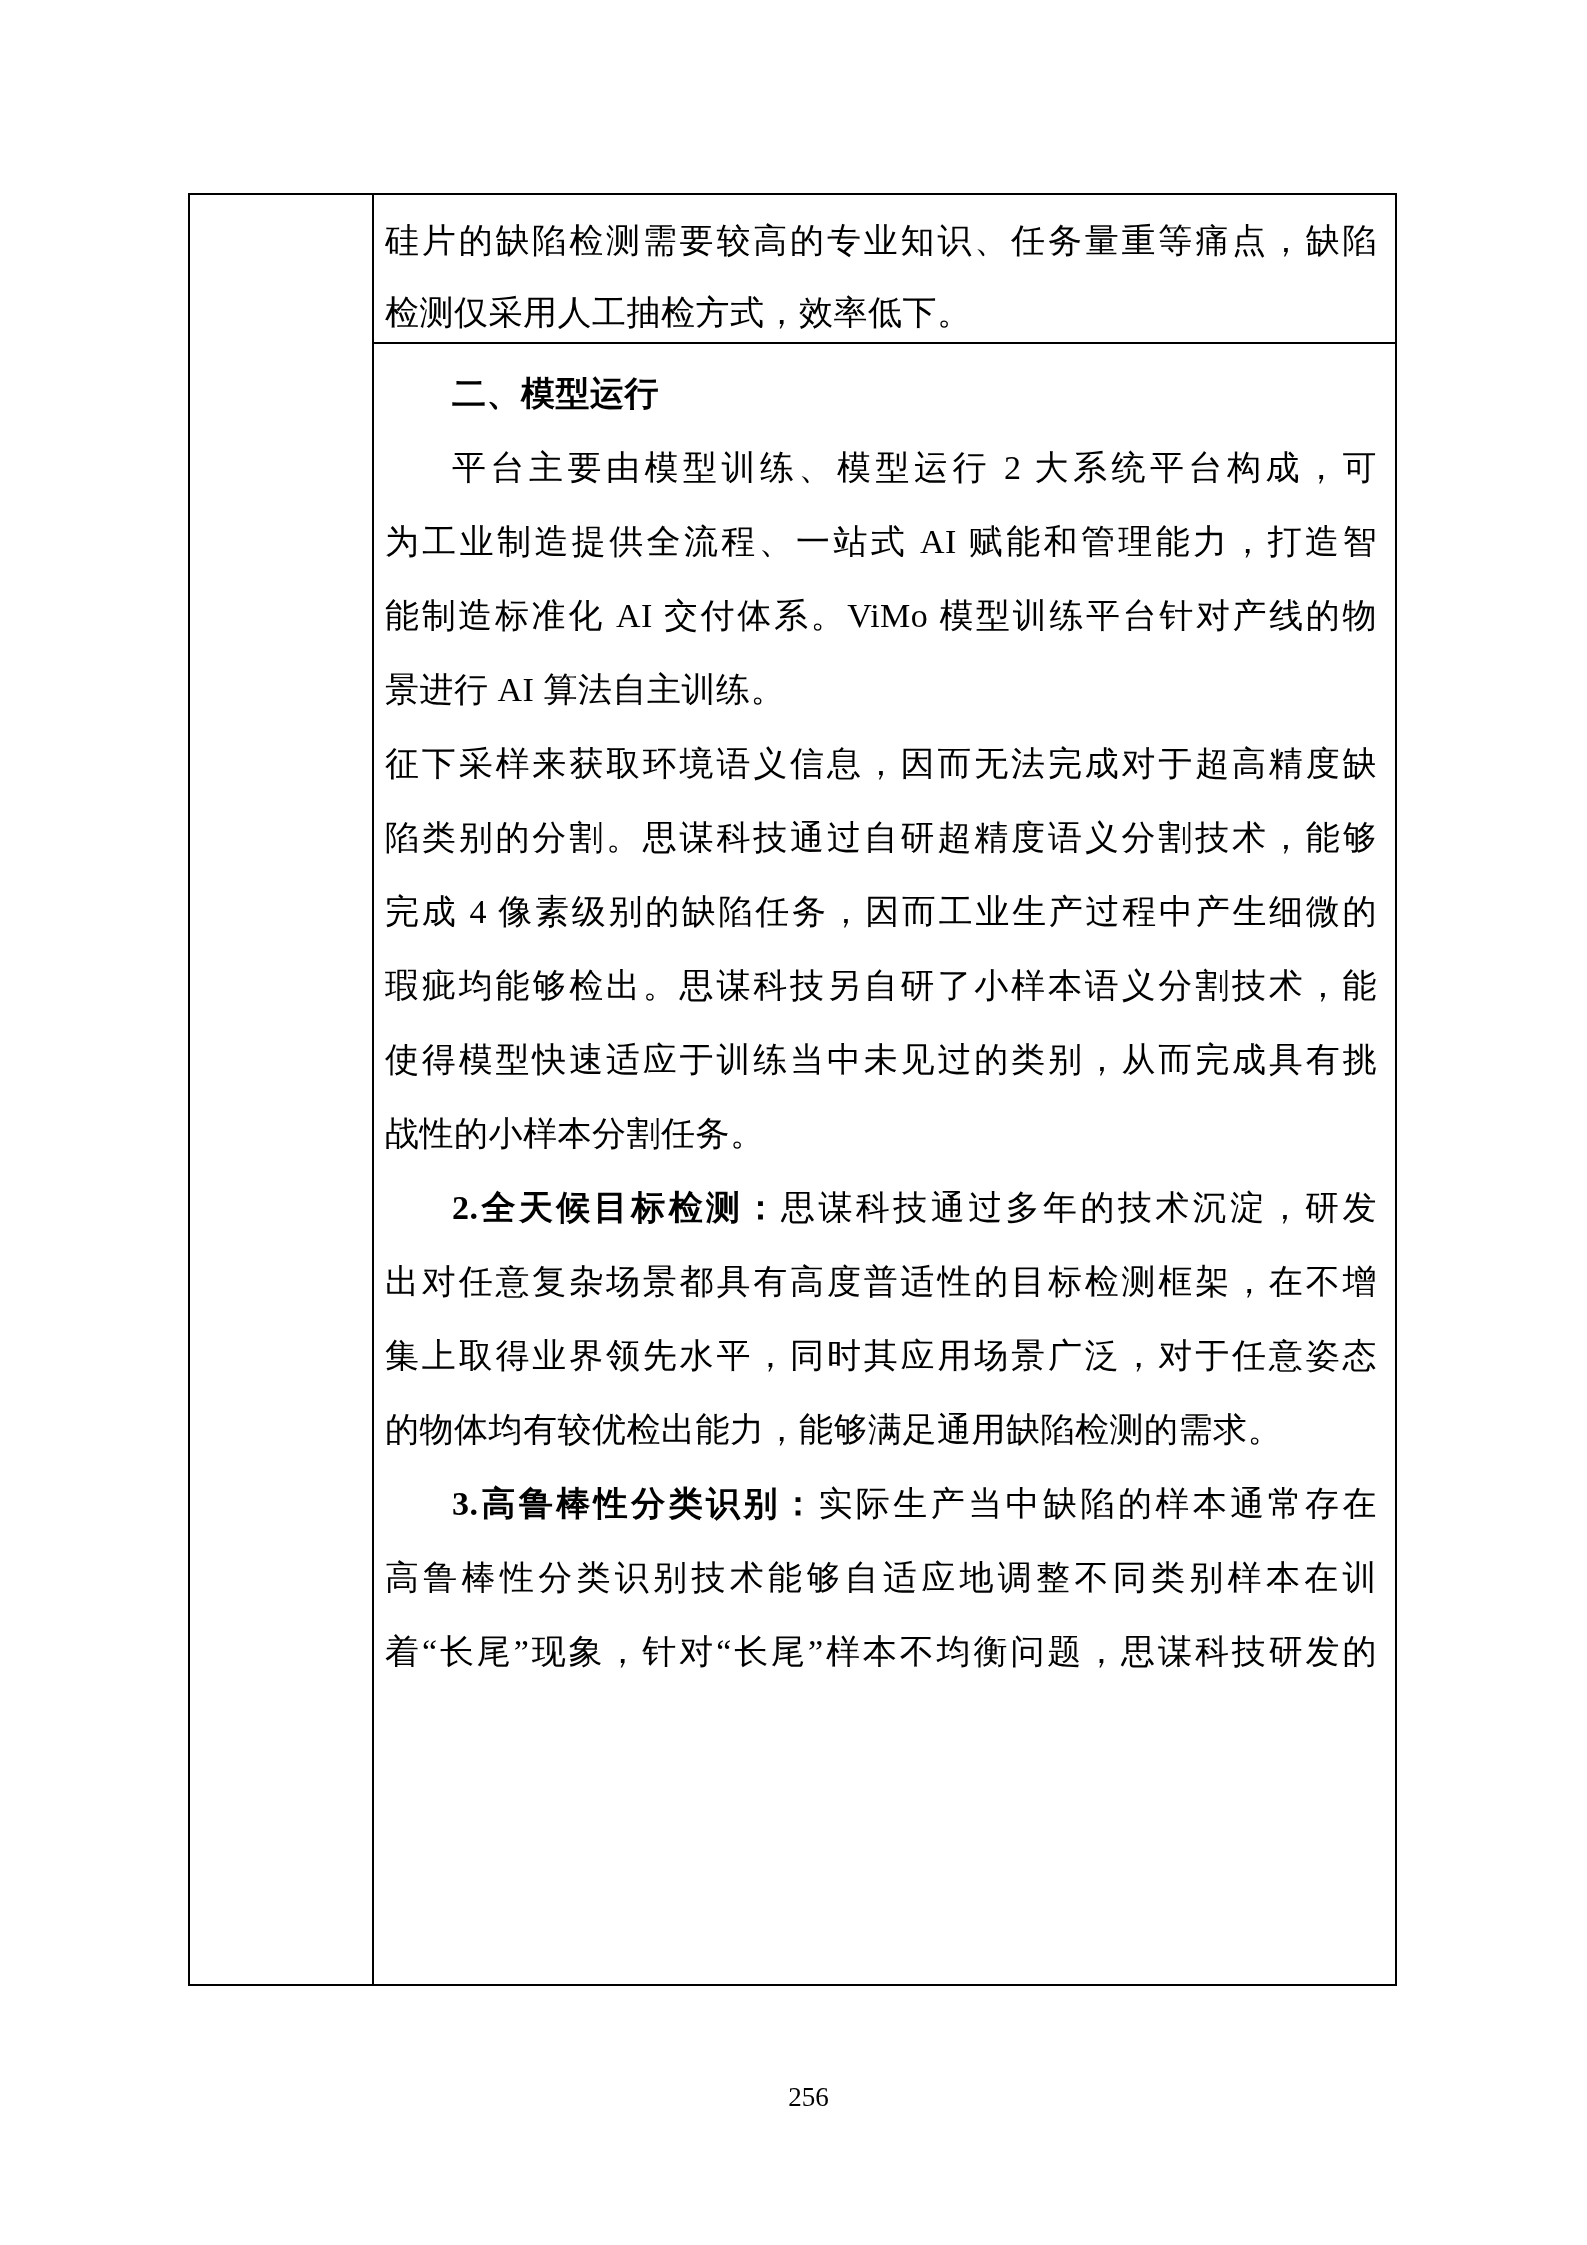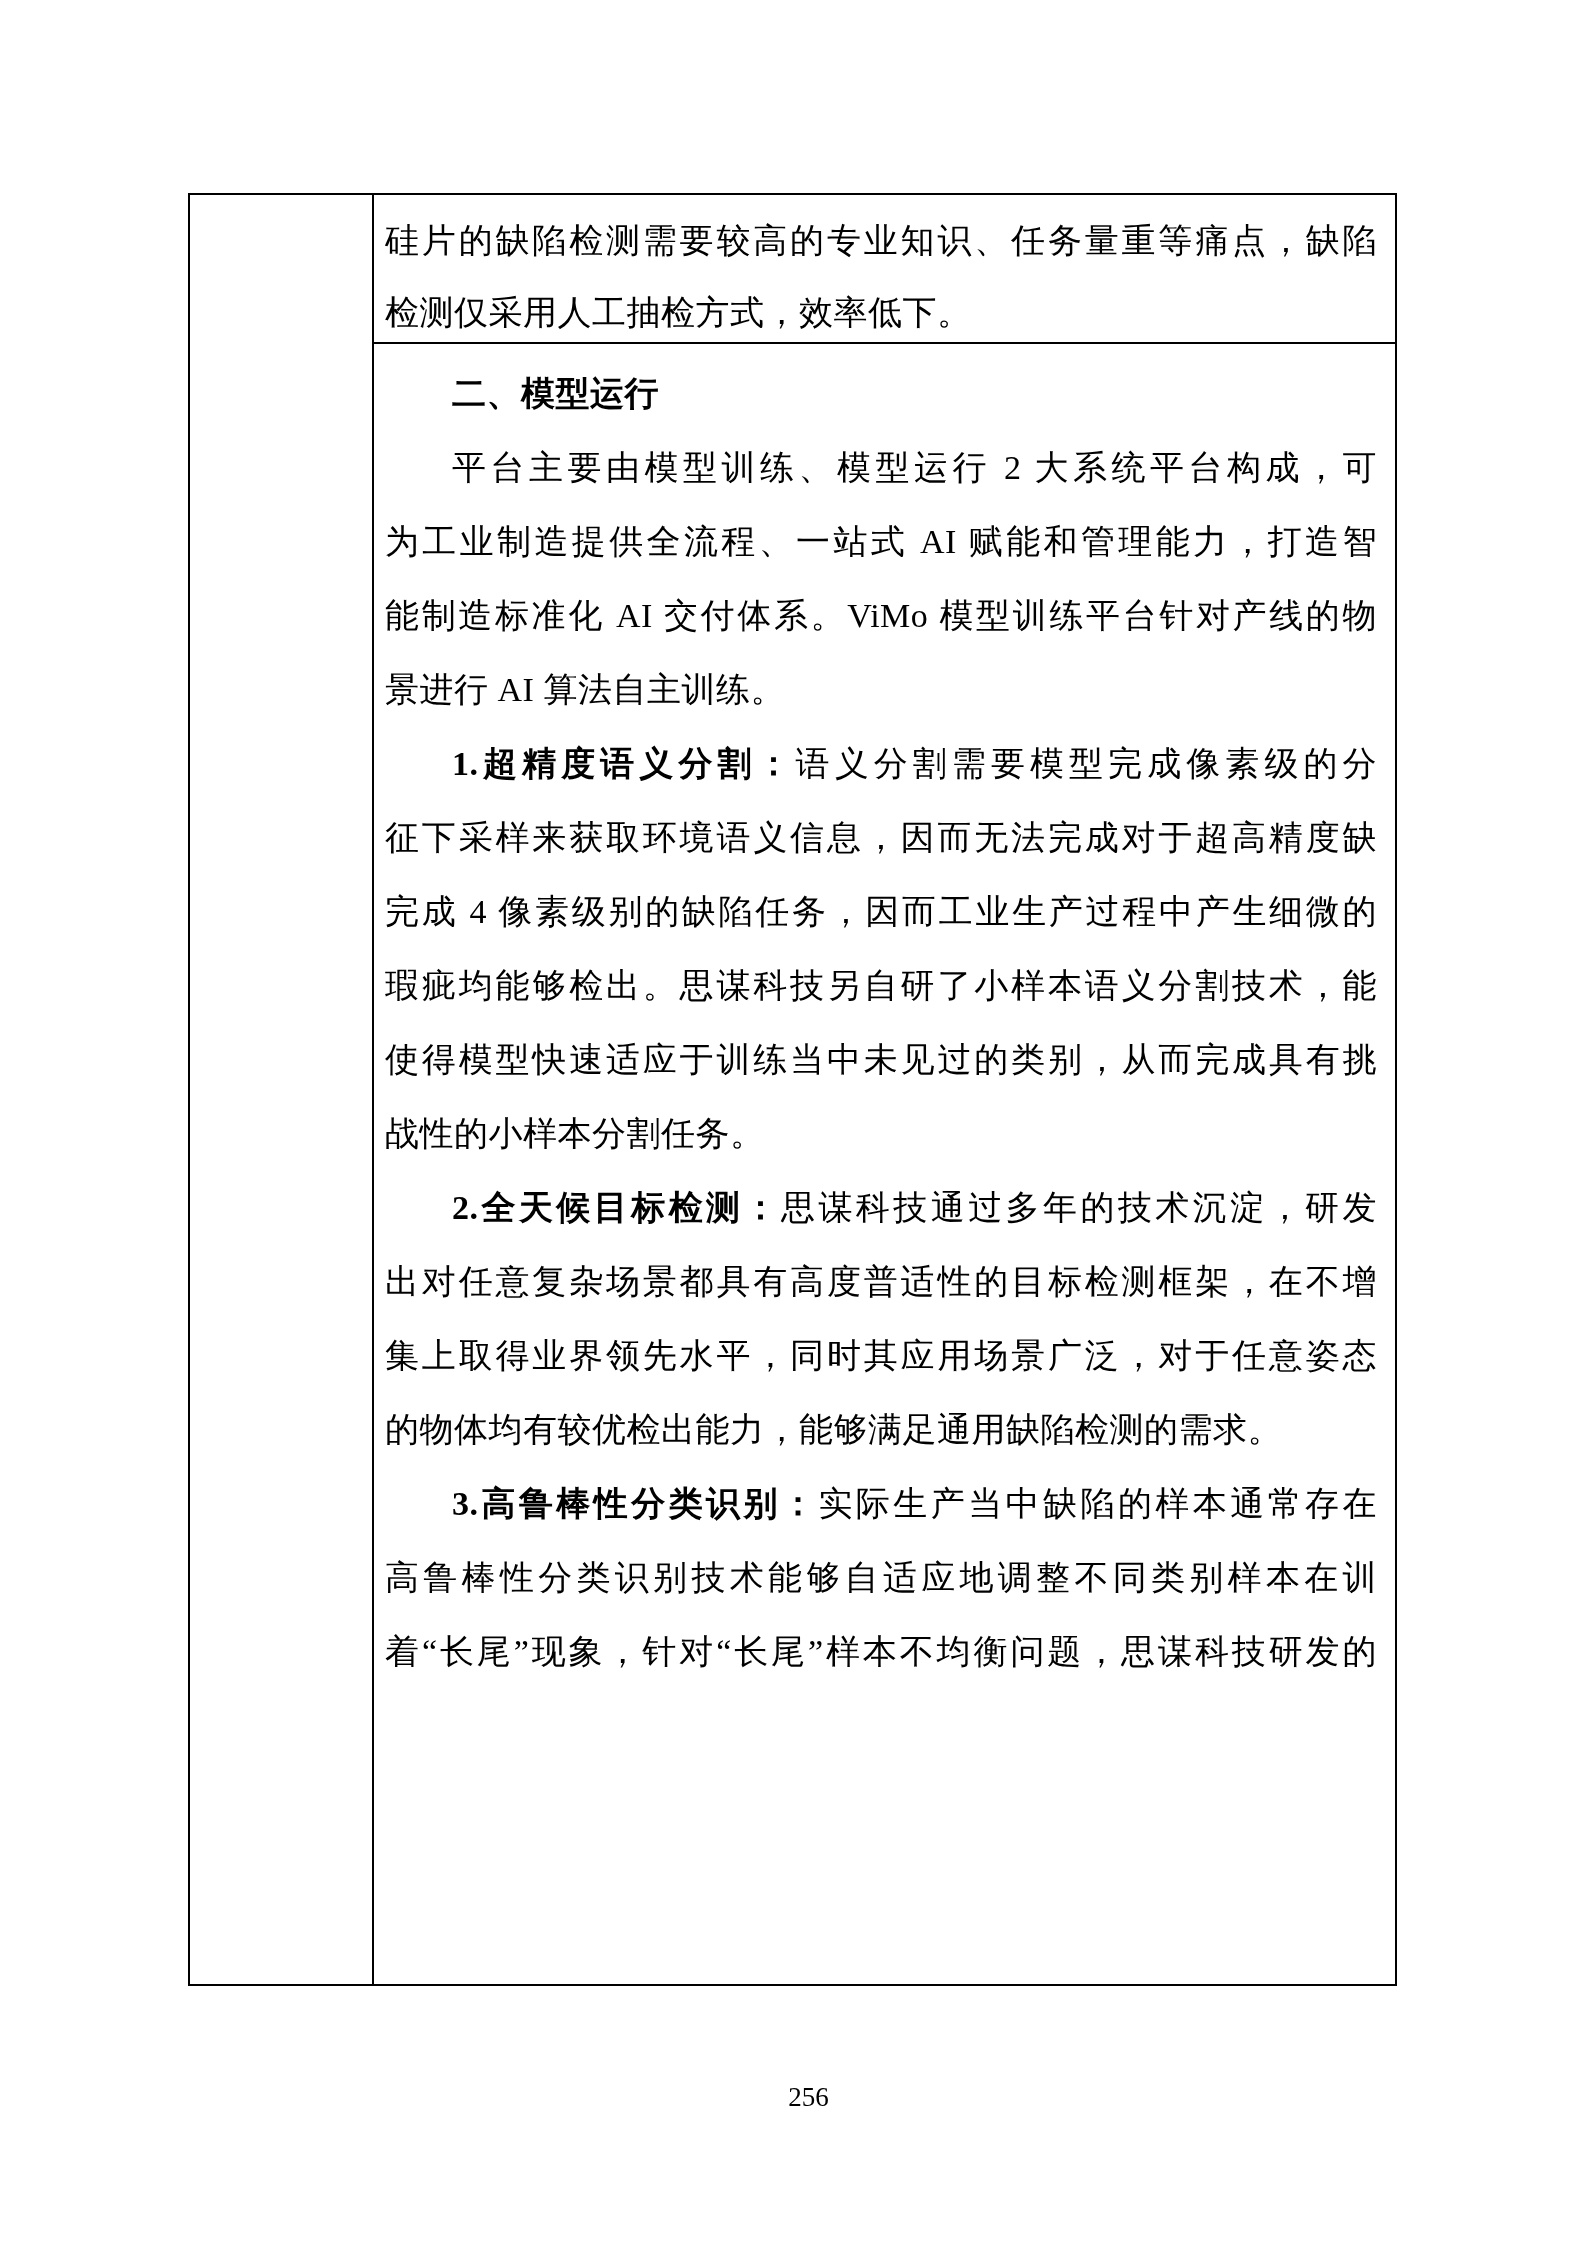--- a/index.html
+++ b/index.html
@@ -86,22 +86,22 @@
     <div class="cell-top">
         <div class="line just"><span>硅片的缺陷检测需要较高的专业知识、任务量重等痛点，缺陷</span></div>
         <div class="line"><span>检测仅采用人工抽检方式，效率低下。</span></div>
       </div>
     <div class="cell-main">
         <div class="line indent"><b>二、模型运行</b></div>
         <div class="line indent just"><span>平台主要由模型训练、模型运行 2 大系统平台构成，可</span></div>
         <div class="line just"><span>为工业制造提供全流程、一站式 AI 赋能和管理能力，打造智</span></div>
         <div class="line just"><span>能制造标准化 AI 交付体系。ViMo 模型训练平台针对产线的物</span></div>
         <div class="line"><span>景进行 AI 算法自主训练。</span></div>
-        <div class="line indent just"><b>1.超精度语义分割：</b><span>语义分割需要模型完成像素级的分</span></div>
         <div class="line just"><span>征下采样来获取环境语义信息，因而无法完成对于超高精度缺</span></div>
+        <div class="line just"><span>陷类别的分割。思谋科技通过自研超精度语义分割技术，能够</span></div>
         <div class="line just"><span>完成 4 像素级别的缺陷任务，因而工业生产过程中产生细微的</span></div>
         <div class="line just"><span>瑕疵均能够检出。思谋科技另自研了小样本语义分割技术，能</span></div>
         <div class="line just"><span>使得模型快速适应于训练当中未见过的类别，从而完成具有挑</span></div>
         <div class="line"><span>战性的小样本分割任务。</span></div>
         <div class="line indent just"><b>2.全天候目标检测：</b><span>思谋科技通过多年的技术沉淀，研发</span></div>
         <div class="line just"><span>出对任意复杂场景都具有高度普适性的目标检测框架，在不增</span></div>
         <div class="line just"><span>集上取得业界领先水平，同时其应用场景广泛，对于任意姿态</span></div>
         <div class="line"><span>的物体均有较优检出能力，能够满足通用缺陷检测的需求。</span></div>
         <div class="line indent just"><b>3.高鲁棒性分类识别：</b><span>实际生产当中缺陷的样本通常存在</span></div>
         <div class="line just"><span>高鲁棒性分类识别技术能够自适应地调整不同类别样本在训</span></div>

